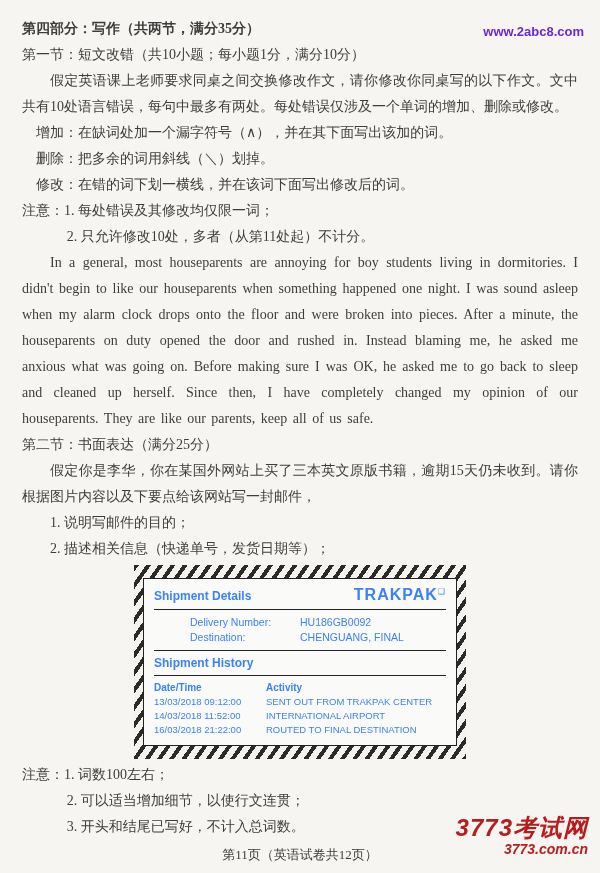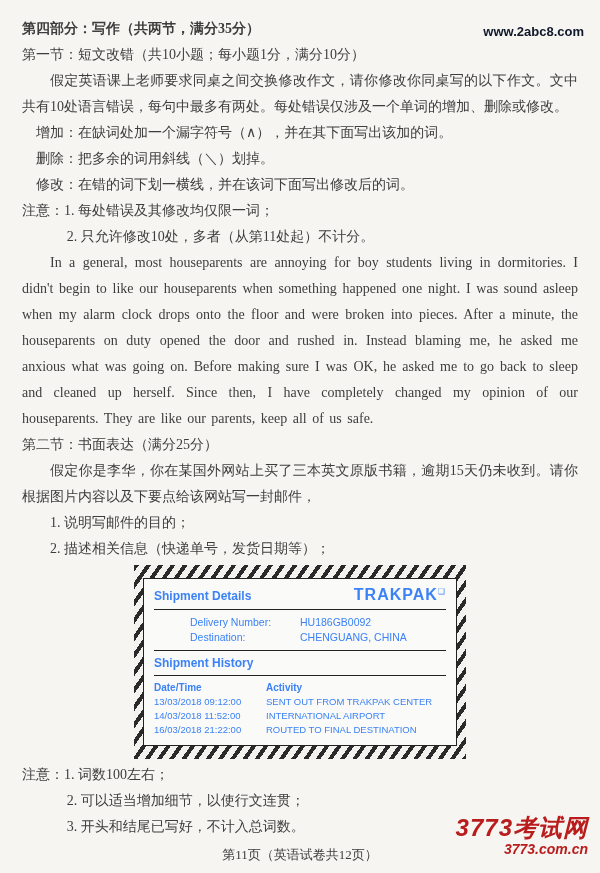--- a/index.html
+++ b/index.html
@@ -14,21 +14,21 @@
   .h1 { font-weight:bold;margin-top:10px; }
   .bold { font-weight:normal; }
   .indent { text-indent:2em; text-align:justify; }
   .ind1 { padding-left:1em; }
   .ind2 { padding-left:2em; }
   .ind3 { padding-left:3.2em; }
   .para { font-size:14px; line-height:26px; }
   .passage { font-size:14px; line-height:26px; text-align:justify; text-indent:2em; word-spacing:2px; }
   .wm-top {
     position:absolute; top:24px; right:16px;
-    color:#0f172a; font-size:13px; font-family:"Liberation Sans",sans-serif; font-weight:bold;
+    color:#6d28d9; font-size:13px; font-family:"Liberation Sans",sans-serif; font-weight:bold;
   }
   .wm-bottom {
     position:absolute; right:12px; bottom:16px; text-align:right;
     color:#b91c1c; font-family:"Liberation Sans",sans-serif; font-style:italic; line-height:1.1;
   }
   .wm-bottom .big { font-size:24px; font-weight:bold; letter-spacing:1px; }
   .wm-bottom .small { font-size:14px; font-weight:bold; }
   .footer { text-align:center; font-size:13px; line-height:26px; margin-top:2px; }
 
   
@@ -90,21 +90,21 @@
         <span class="brand"><span>TRAKPAK</span><sup>❏</sup></span>
       </div>
       <hr>
       <div class="kv">
         <div class="kcol">
           <div>Delivery Number:</div>
           <div>Destination:</div>
         </div>
         <div class="vcol">
           <div>HU186GB0092</div>
-          <div>CHENGUANG, CHINA</div>
+          <div>CHENGUANG, FINAL</div>
         </div>
       </div>
       <hr>
       <div class="history">Shipment History</div>
       <hr>
       <div class="trow thead">
         <span class="dt">Date/Time</span>
         <span class="act">Activity</span>
       </div>
       <div class="trow">

